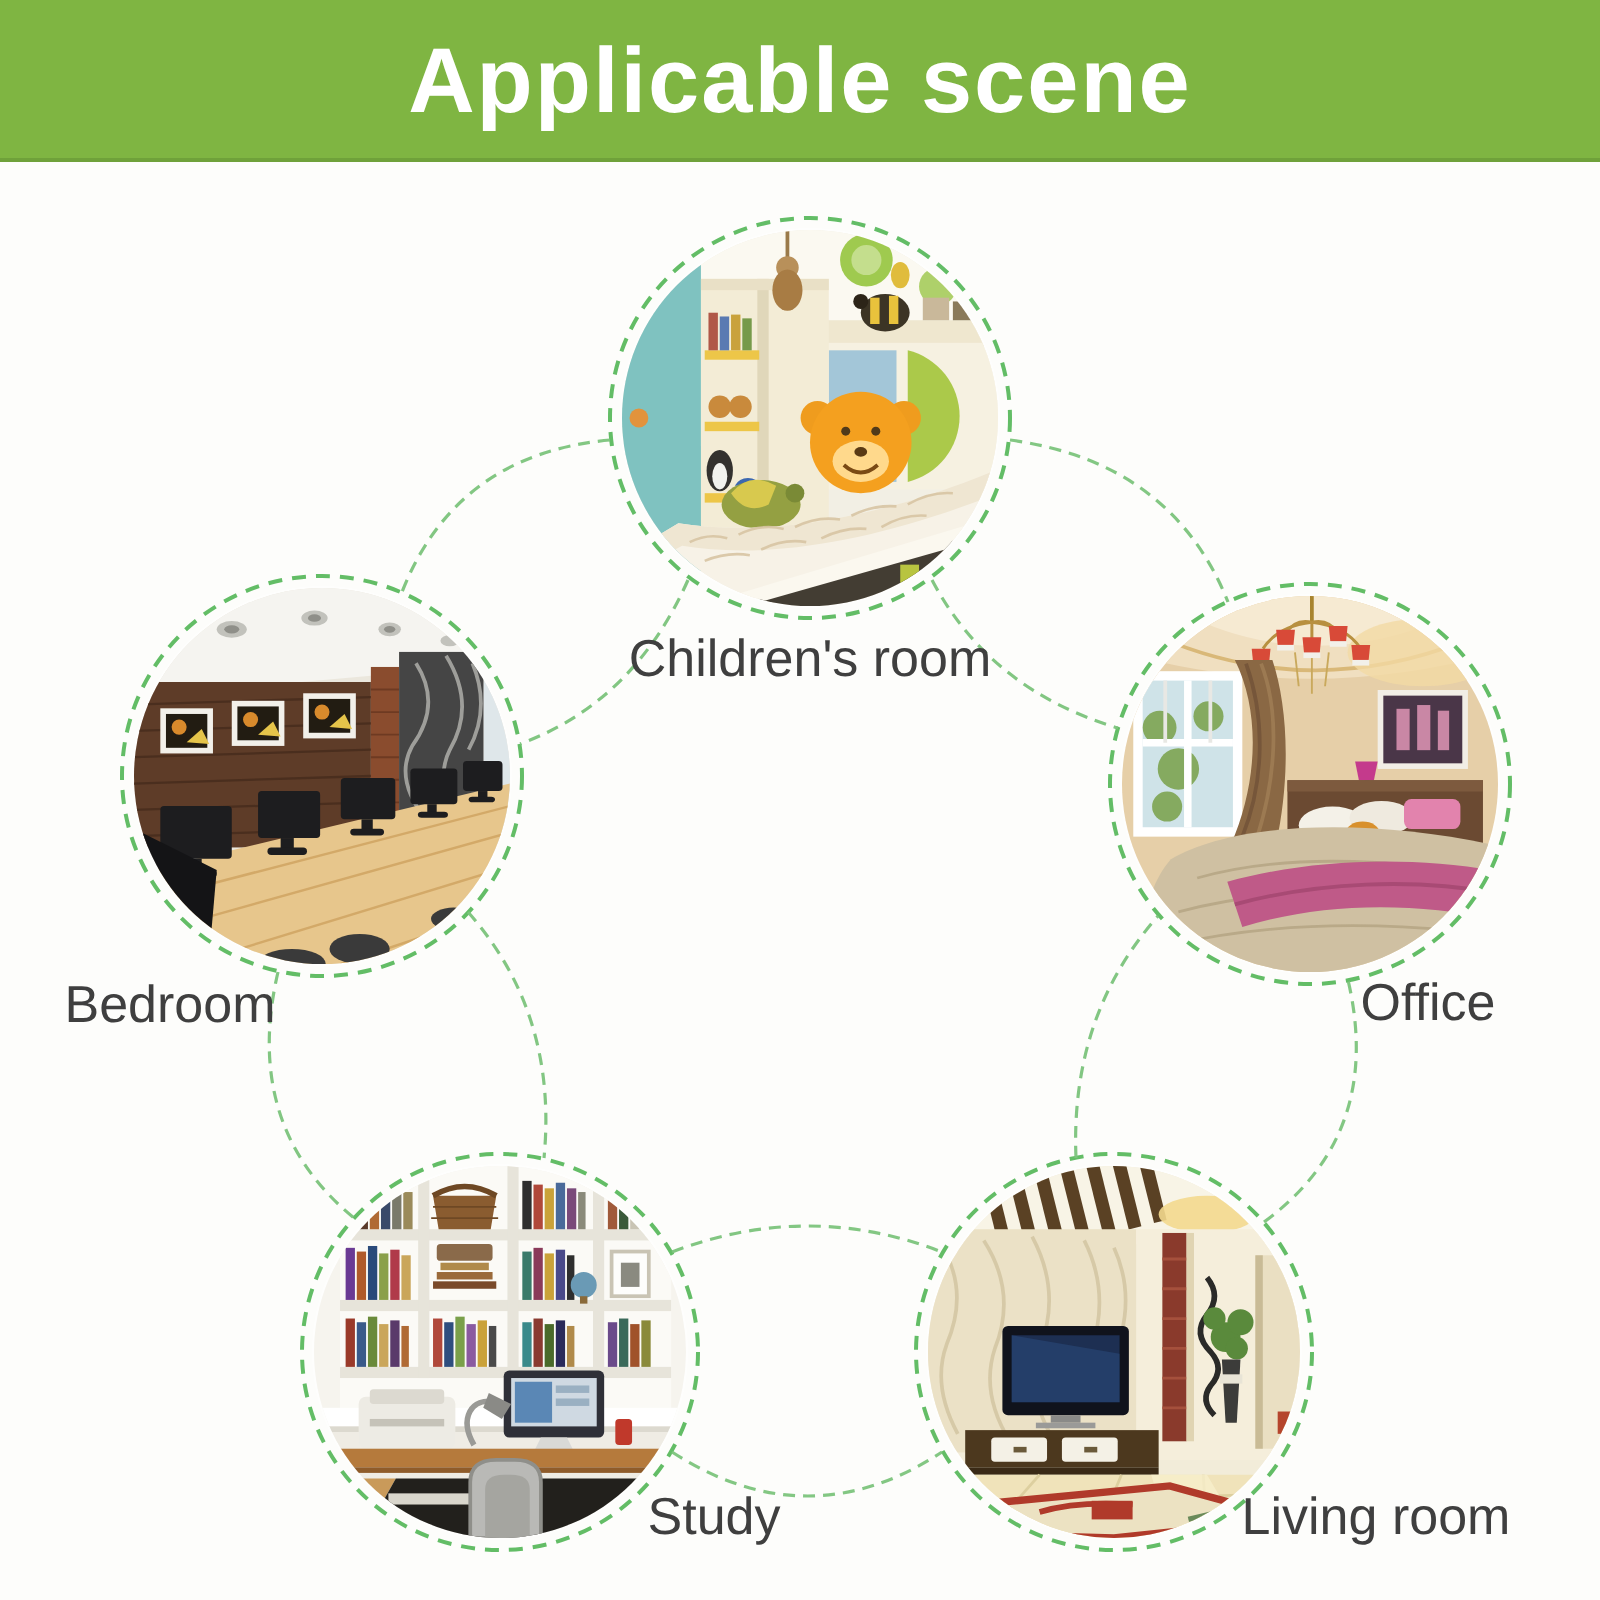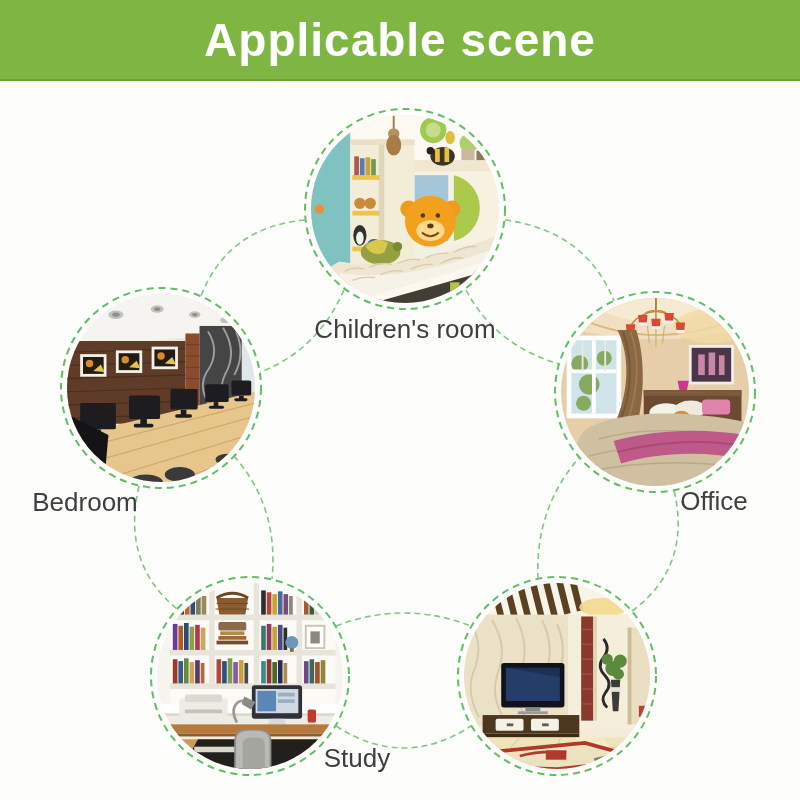--- a/index.html
+++ b/index.html
@@ -482,15 +482,16 @@
       <rect x="88" y="180" width="22" height="10" fill="#b03a2a"></rect>
       <path d="M140,190 L200,176 L200,200 L150,200 Z" fill="#8fae7a" opacity="0.75"></path>
       <path d="M140,190 L200,176" stroke="#6a8a5a" stroke-width="3"></path>
     </svg>
   </div>
 
   <div class="scene-label" id="label-children">Children's room</div>
   <div class="scene-label" id="label-office">Bedroom</div>
   <div class="scene-label" id="label-bedroom">Office</div>
   <div class="scene-label" id="label-study">Study</div>
+  <div class="scene-label" id="label-living">Living room</div>
 
 
 </div>
 
 </body></html>

